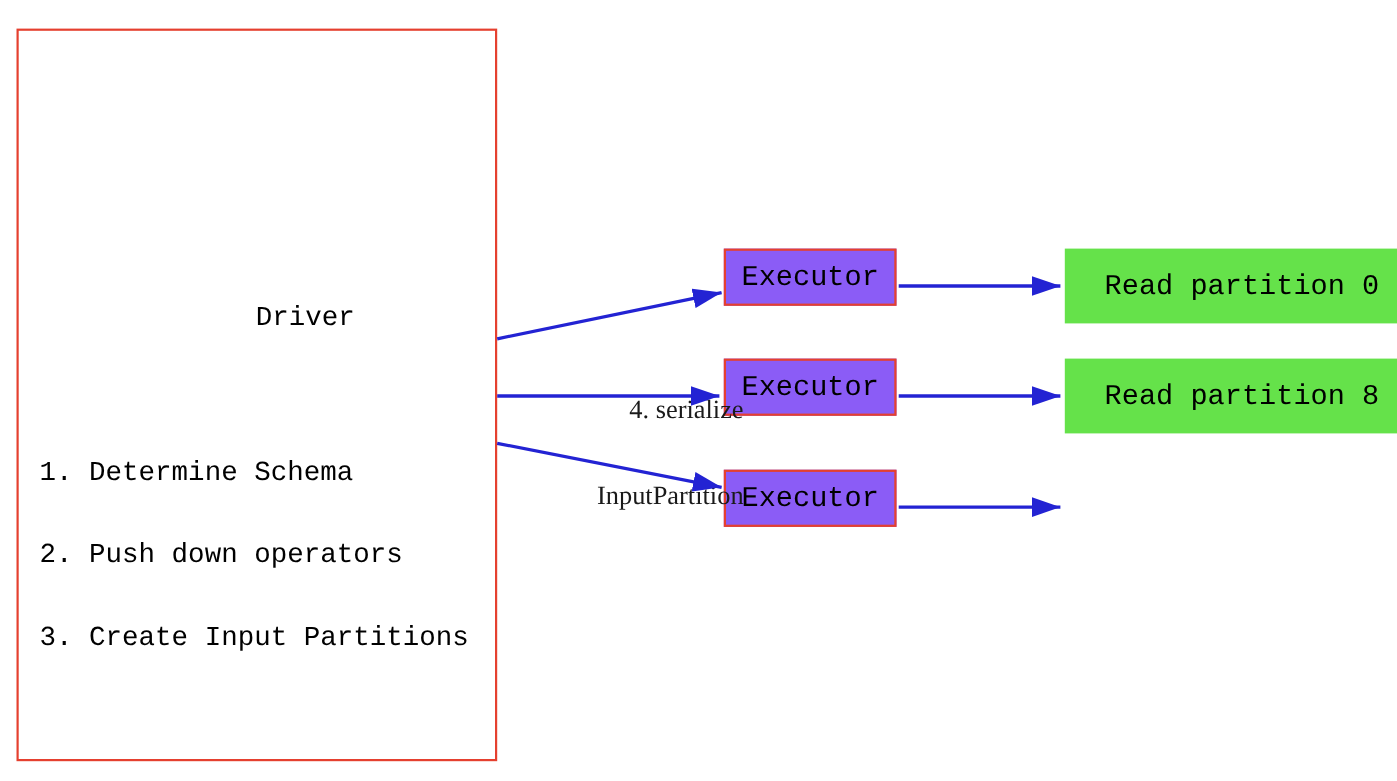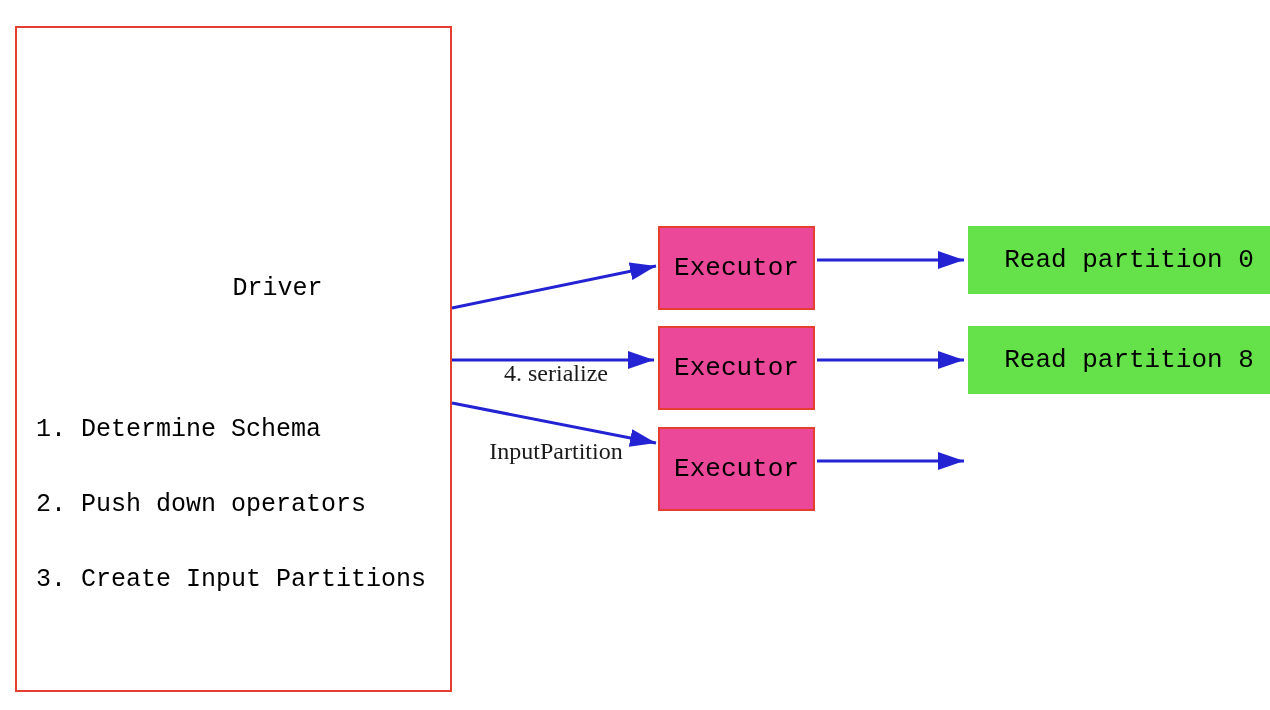--- a/index.html
+++ b/index.html
@@ -51,43 +51,43 @@
     box-sizing: border-box;
     display: flex;
     align-items: center;
     justify-content: center;
     font-size: 26px;
     white-space: pre;
   }
   .executor {
     left: 658px;
     width: 157px;
-    height: 84px;
+    height: 52px;
     border: 2px solid #e5402f;
-    background: #ec4899;
+    background: #8b5cf6;
   }
   .partition {
     left: 968px;
     width: 322px;
     height: 68px;
     background: #65e24a;
   }
   .row-0 { top: 226px; }
   .row-1 { top: 326px; }
   .row-2 { top: 427px; }
   .edge-label {
     position: absolute;
     font-family: "Liberation Serif", "DejaVu Serif", serif;
     font-size: 24px;
     line-height: 26px;
     text-align: center;
     color: #1a1a1a;
     white-space: pre;
   }
-  .label-serialize { left: 446px; top: 308px; width: 220px; }
+  .label-serialize { left: 456px; top: 308px; width: 220px; text-align: right; }
   .label-reader    { left: 791px; top: 308px; width: 200px; }
   svg.arrows {
     position: absolute;
     left: 0;
     top: 0;
     width: 1270px;
     height: 710px;
     pointer-events: none;
   }
   svg.arrows line {

